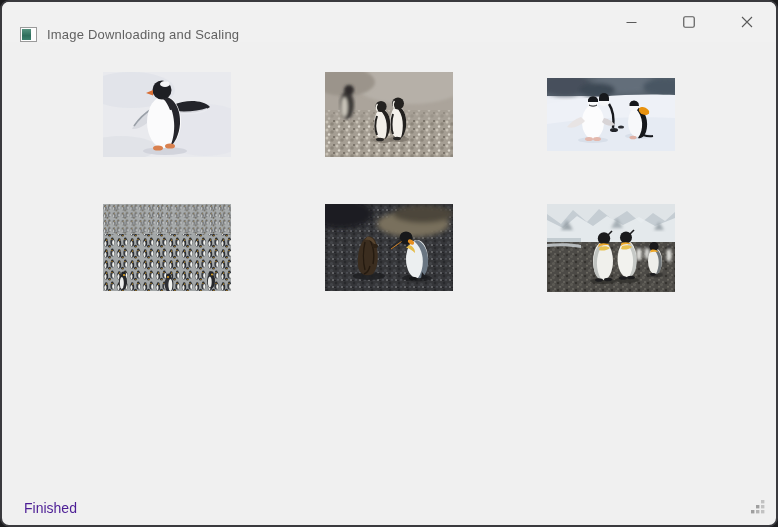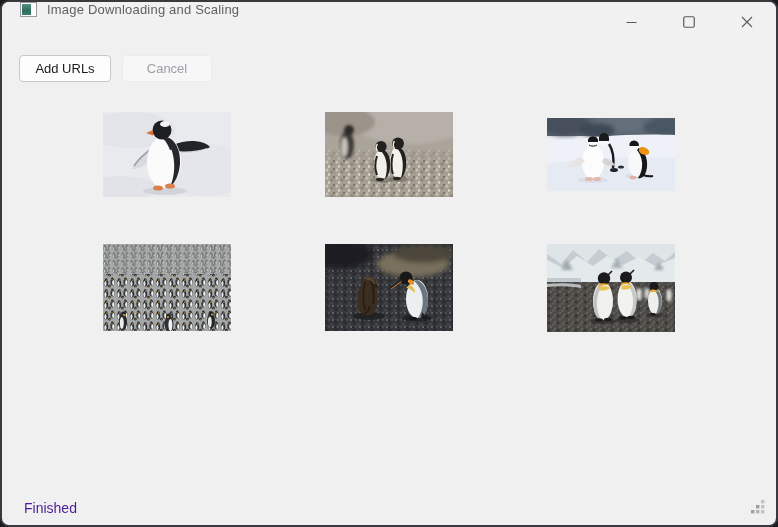--- a/index.html
+++ b/index.html
@@ -1,20 +1,20 @@
 <!DOCTYPE html>
 <html><head>
 <meta charset="utf-8">
 <style>
   html,body{margin:0;padding:0;background:#1b1b1d;width:778px;height:527px;overflow:hidden;
     font-family:"Liberation Sans", sans-serif;}
   .window{position:relative;width:778px;height:527px;box-sizing:border-box;
     background:#f0f0f0;border:2px solid #3a3a3e;border-radius:9px;overflow:hidden;}
   
-  .titlebar{height:40px;display:flex;align-items:flex-start;padding-left:18px;background:#f1f1f1;}
+  .titlebar{height:40px;display:flex;align-items:flex-end;padding-left:18px;background:#f1f1f1;}
   .app-icon{width:17px;height:15px;background:#fdfdfd;border:1px solid #9a9a9a;
     box-sizing:border-box;display:inline-block;position:relative;}
   .app-icon .ink{position:absolute;left:1px;top:1px;bottom:1px;width:9px;
     background:linear-gradient(180deg,#55937f 0%,#2e6e5c 60%,#3c7f6d 100%);}
   .title-text{margin-left:10px;font-size:13px;color:#616161;letter-spacing:.2px;}
   .win-controls{margin-left:auto;display:flex;height:40px;}
   .win-btn{width:58px;height:40px;display:flex;align-items:center;justify-content:center;
     background:transparent;border:none;padding:0;cursor:default;}
   .win-btn svg{display:block;}
   
@@ -54,24 +54,20 @@
         </svg>
       </button>
       <button class="win-btn" aria-label="close">
         <svg width="12" height="12" viewBox="0 0 12 12">
           <path d="M1 1 L11 11 M11 1 L1 11" stroke="#5a5a5a" stroke-width="1.1" fill="none"></path>
         </svg>
       </button>
     </div>
   </div>
 
-  <div class="toolbar">
-    <button class="btn btn-primary">Add URLs</button>
-    <button class="btn btn-disabled" disabled="">Cancel</button>
-  </div>
 
   <div class="grid">
 
     <div class="cell">
       <svg class="thumb" width="128" height="85" viewBox="0 0 128 85" aria-label="Gentoo penguin walking on snow with flippers spread">
         <rect width="128" height="85" fill="#e9eaee"></rect>
         <ellipse cx="28" cy="18" rx="44" ry="18" fill="#e0e2e8" opacity=".8"></ellipse>
         <ellipse cx="102" cy="58" rx="46" ry="26" fill="#e3e5eb" opacity=".8"></ellipse>
         <ellipse cx="18" cy="76" rx="36" ry="12" fill="#dddfe6" opacity=".7"></ellipse>
         <ellipse cx="62" cy="79" rx="22" ry="4" fill="#d2d4dc"></ellipse>

